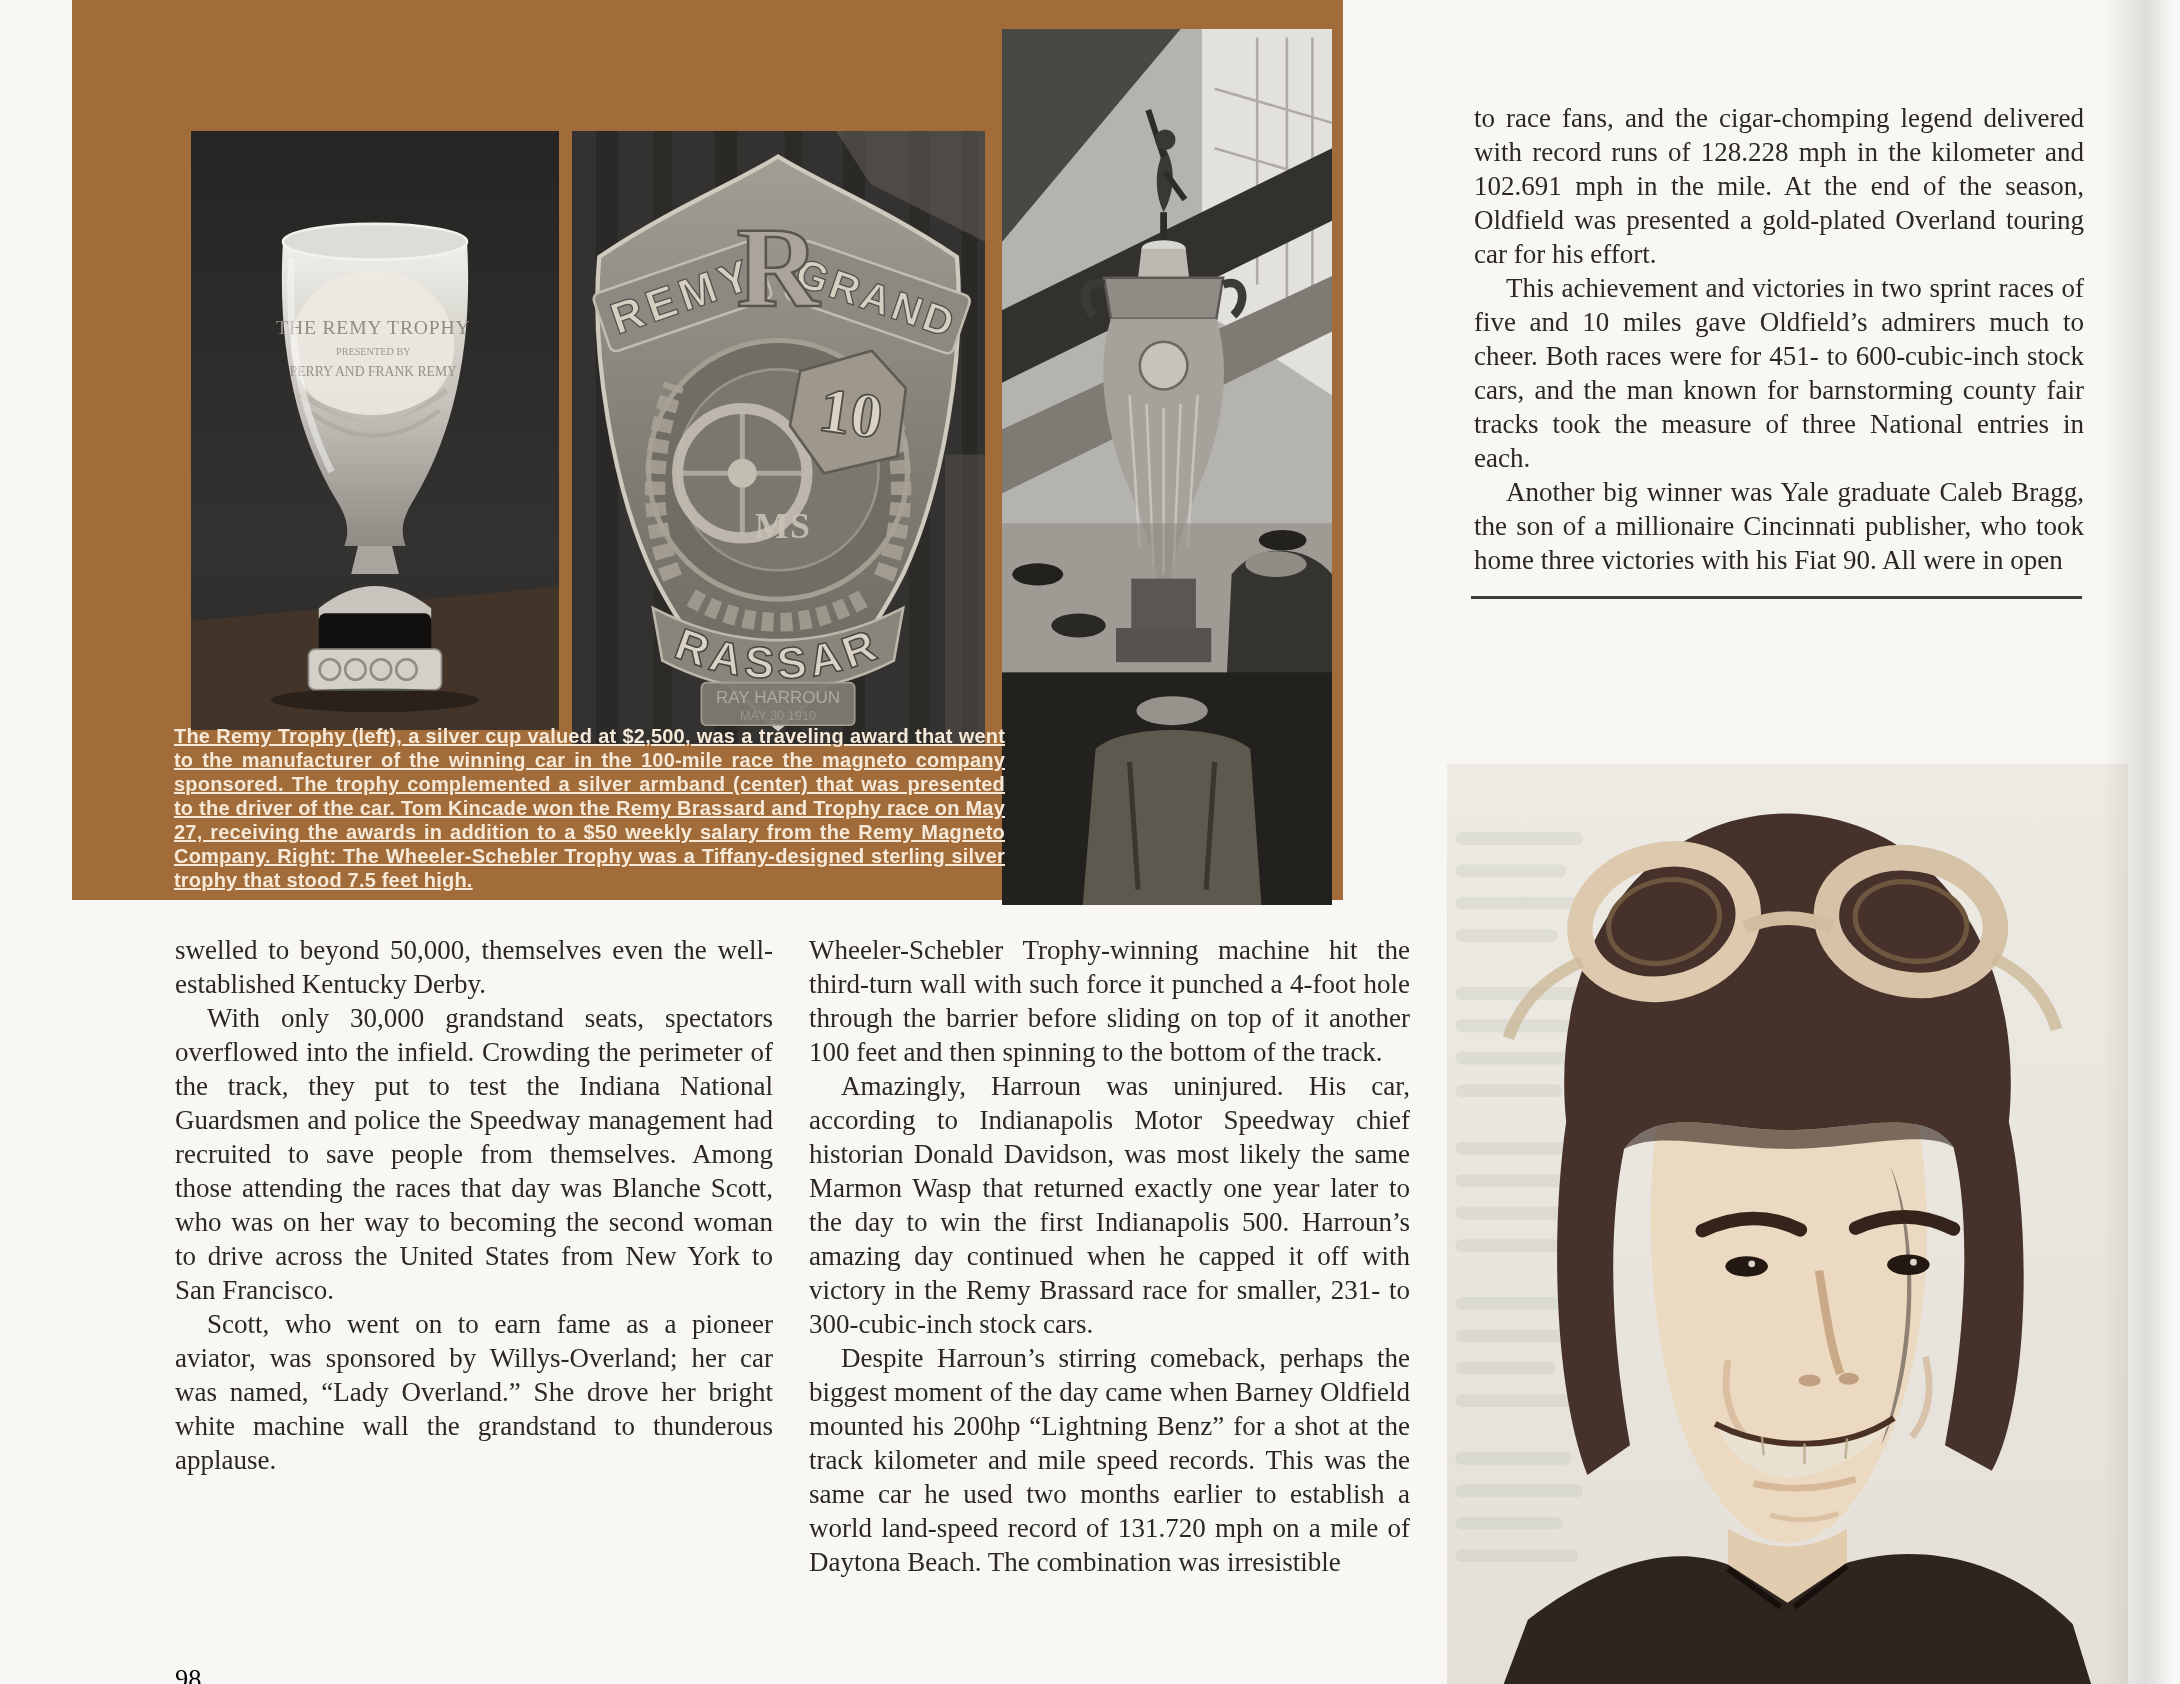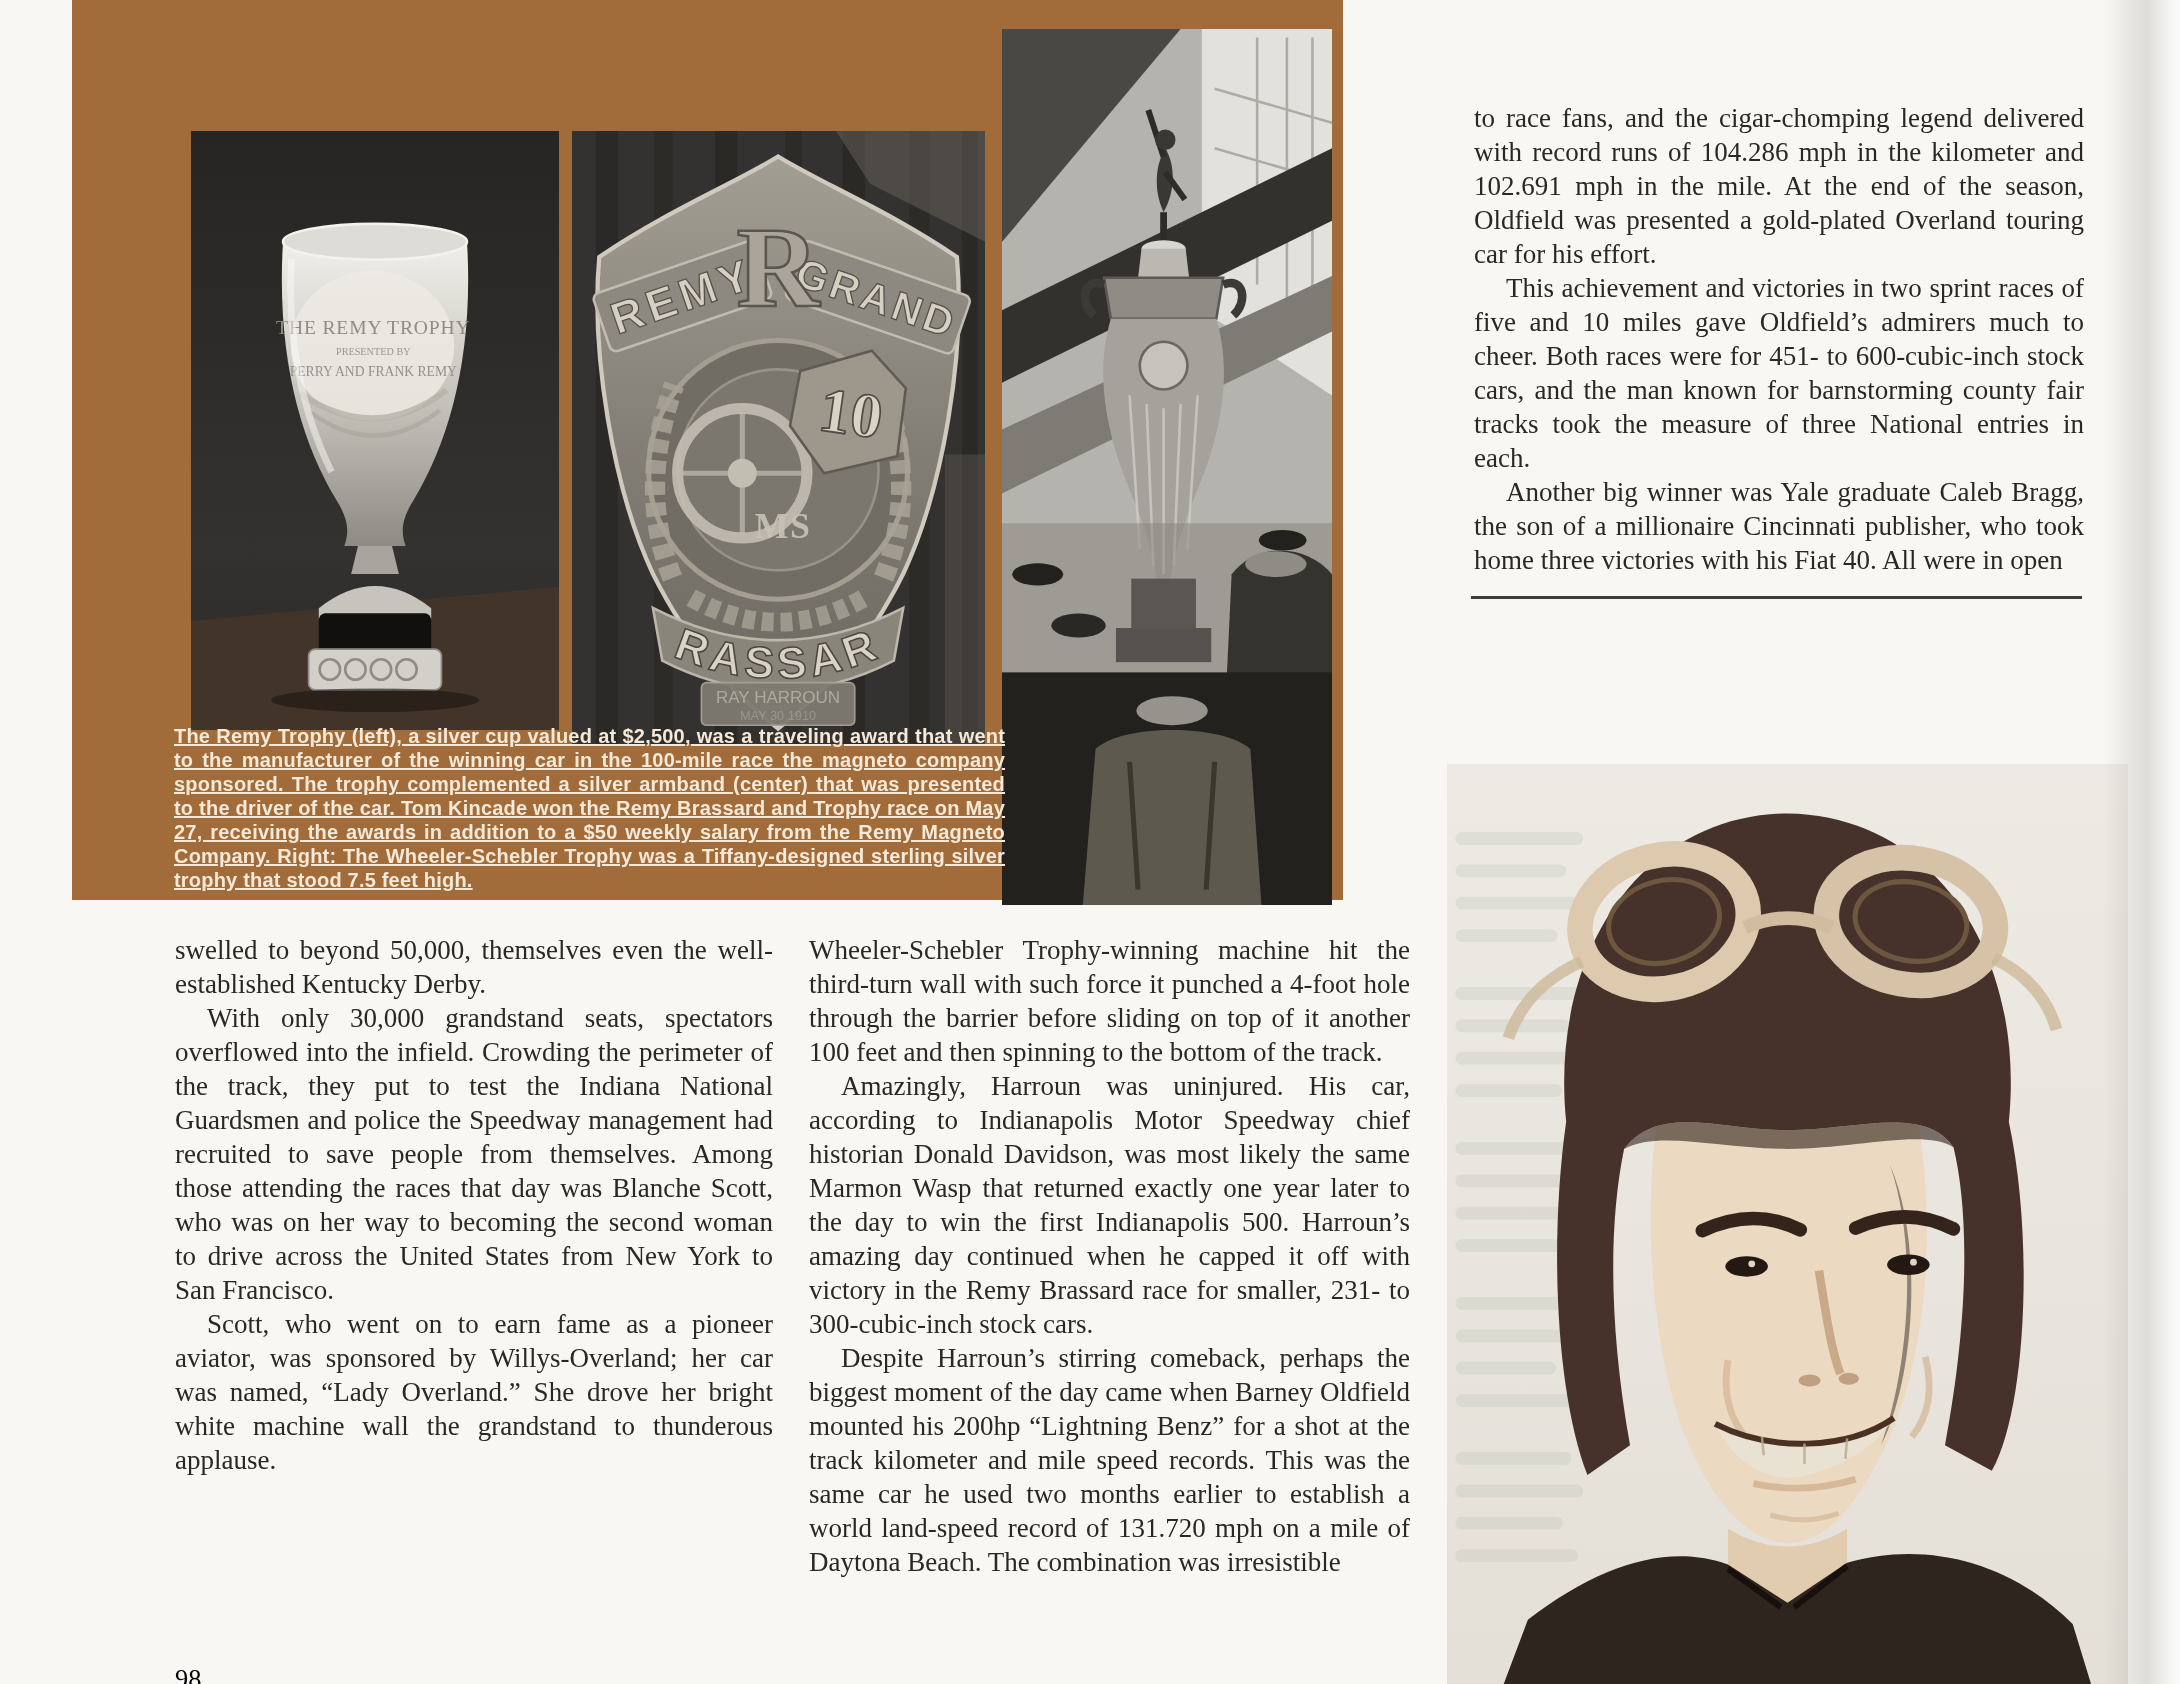--- a/index.html
+++ b/index.html
@@ -182,23 +182,23 @@
           <path d="M110,845 C140,815 260,815 292,845 L305,1028 L95,1028 Z" fill="#5d594f"></path>
           <path d="M150,860 L160,1010 M250,860 L240,1010" stroke="#3a372f" stroke-width="6" fill="none"></path>
         </g>
       </svg>
     </figure>
 
     <p class="feature-caption">The Remy Trophy (left), a silver cup valued at $2,500, was a traveling award that went to the manufacturer of the winning car in the 100-mile race the magneto company sponsored. The trophy complemented a silver armband (center) that was presented to the driver of the car. Tom Kincade won the Remy Brassard and Trophy race on May 27, receiving the awards in addition to a $50 weekly salary from the Remy Magneto Company. Right: The Wheeler-Schebler Trophy was a Tiffany-designed sterling silver trophy that stood 7.5 feet high.</p>
   </section>
 
   <section class="right-col">
-    <p class="bodytext">to race fans, and the cigar-chomping legend delivered with record runs of 104.286 mph in the kilometer and 102.691 mph in the mile. At the end of the season, Oldfield was presented a gold-plated Overland touring car for his effort.</p>
+    <p class="bodytext">to race fans, and the cigar-chomping legend delivered with record runs of 128.228 mph in the kilometer and 102.691 mph in the mile. At the end of the season, Oldfield was presented a gold-plated Overland touring car for his effort.</p>
     <p class="bodytext indent">This achievement and victories in two sprint races of five and 10 miles gave Oldfield’s admirers much to cheer. Both races were for 451- to 600-cubic-inch stock cars, and the man known for barnstorming county fair tracks took the measure of three National entries in each.</p>
-    <p class="bodytext indent">Another big winner was Yale graduate Caleb Bragg, the son of a millionaire Cincinnati publisher, who took home three victories with his Fiat 40. All were in open</p>
+    <p class="bodytext indent">Another big winner was Yale graduate Caleb Bragg, the son of a millionaire Cincinnati publisher, who took home three victories with his Fiat 90. All were in open</p>
   </section>
 
   <hr class="caption-rule">
 
 
   <figure class="photo portrait">
     <svg viewBox="0 0 800 1098" preserveAspectRatio="none">
       <defs>
         <linearGradient id="pbg" x1="0" y1="0" x2="0" y2="1">
           <stop offset="0" stop-color="#edeae4"></stop>

